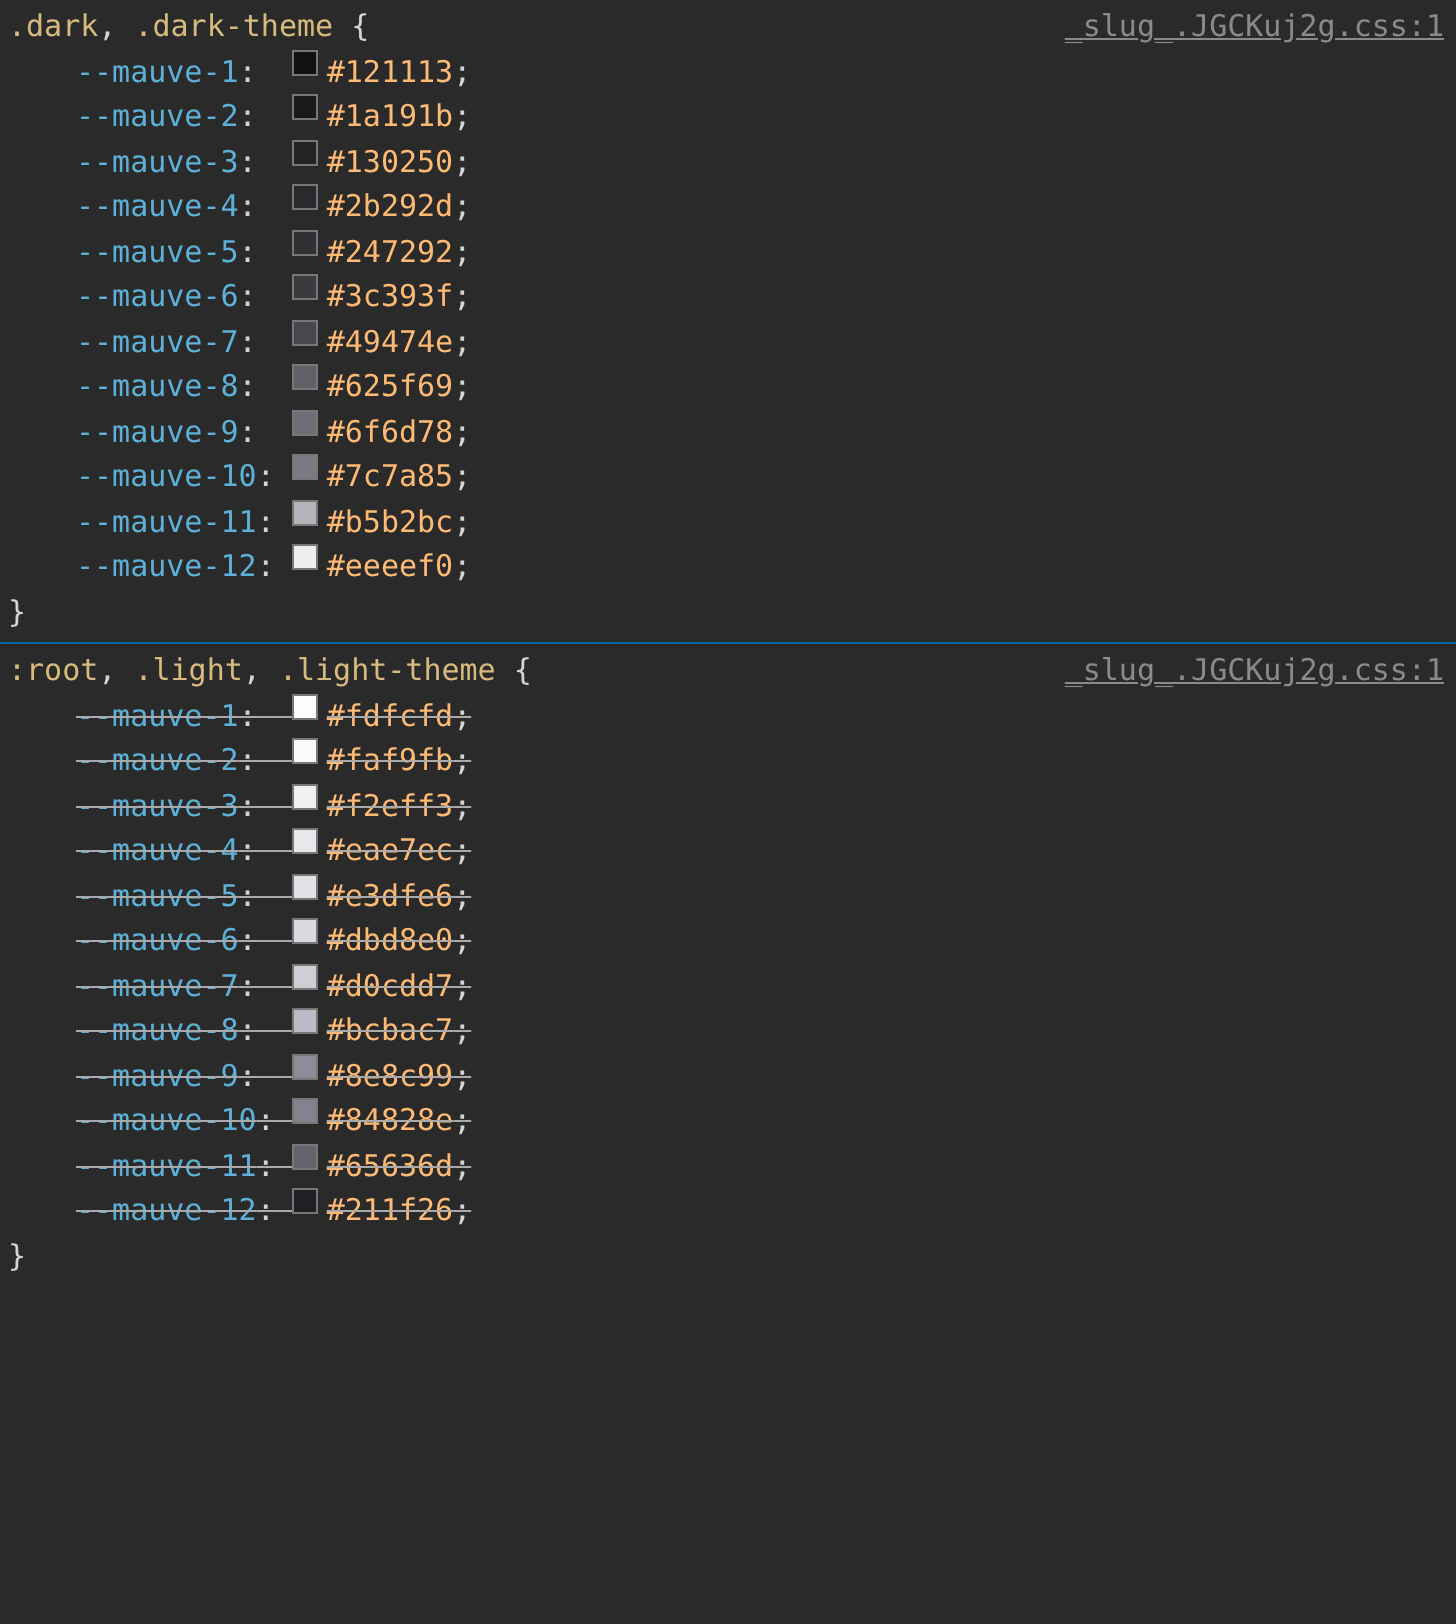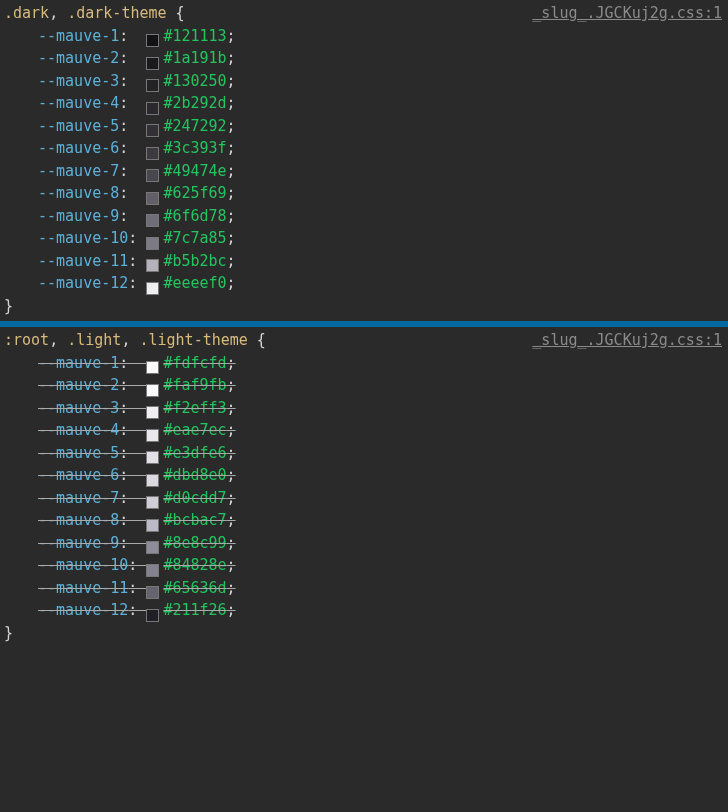--- a/index.html
+++ b/index.html
@@ -8,21 +8,21 @@
     color: #d4d4d4;
     font-family: "SF Mono", "Monaco", "Menlo", "Consolas", monospace;
     font-size: 15px;
     line-height: 1.5;
     width: 728px;
     height: 812px;
     overflow: hidden;
   }
   .rule-block {
     padding: 2px 0 4px 0;
-    border-top: 6px solid #0369a1;
+    border-top: 1px solid #0369a1;
   }
   .rule-block:first-child { border-top: none; }
   .selector-line {
     display: flex;
     justify-content: space-between;
     align-items: baseline;
     padding: 0 6px 0 4px;
   }
   .selector {
     color: #d4d4d4;
@@ -37,37 +37,37 @@
     cursor: pointer;
     white-space: pre;
     margin-left: 48px;
   }
   .decl-list {
     padding-left: 38px;
   }
   .decl {
     white-space: pre;
     display: flex;
-    align-items: flex-end;
+    align-items: flex-start;
     height: 22.5px;
   }
   .prop {
     color: #5db0d7;
   }
   .colon { color: #d4d4d4; }
   .swatch {
     display: inline-block;
     width: 13px;
     height: 13px;
     border: 1px solid #777;
     vertical-align: middle;
     margin: 0 4px 0 0;
   }
   .val {
-    color: #22c55e;
+    color: #fdba74;
   }
   .semi { color: #d4d4d4; }
   .close-brace {
     padding-left: 4px;
     color: #d4d4d4;
   }
   .overridden .prop,
   .overridden .colon,
   .overridden .val,
   .overridden .semi {

